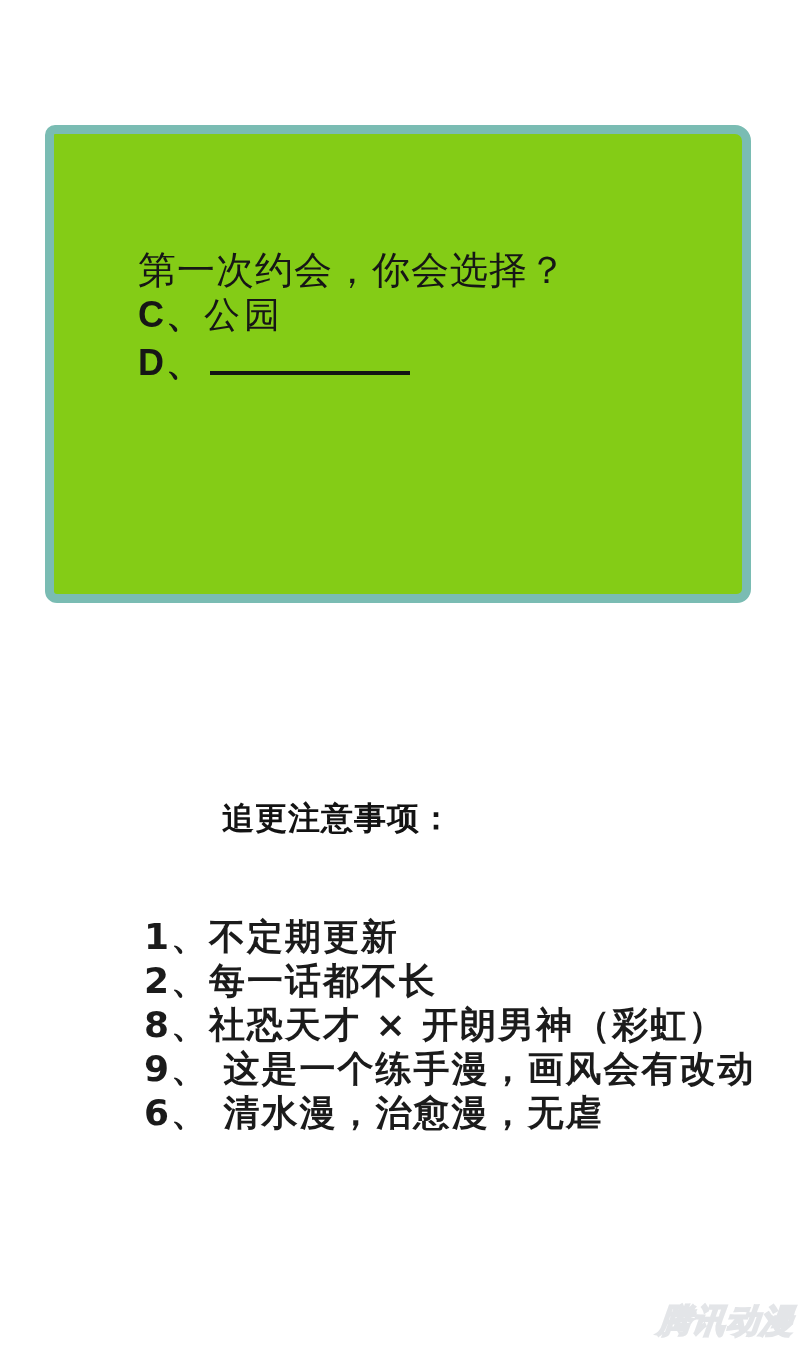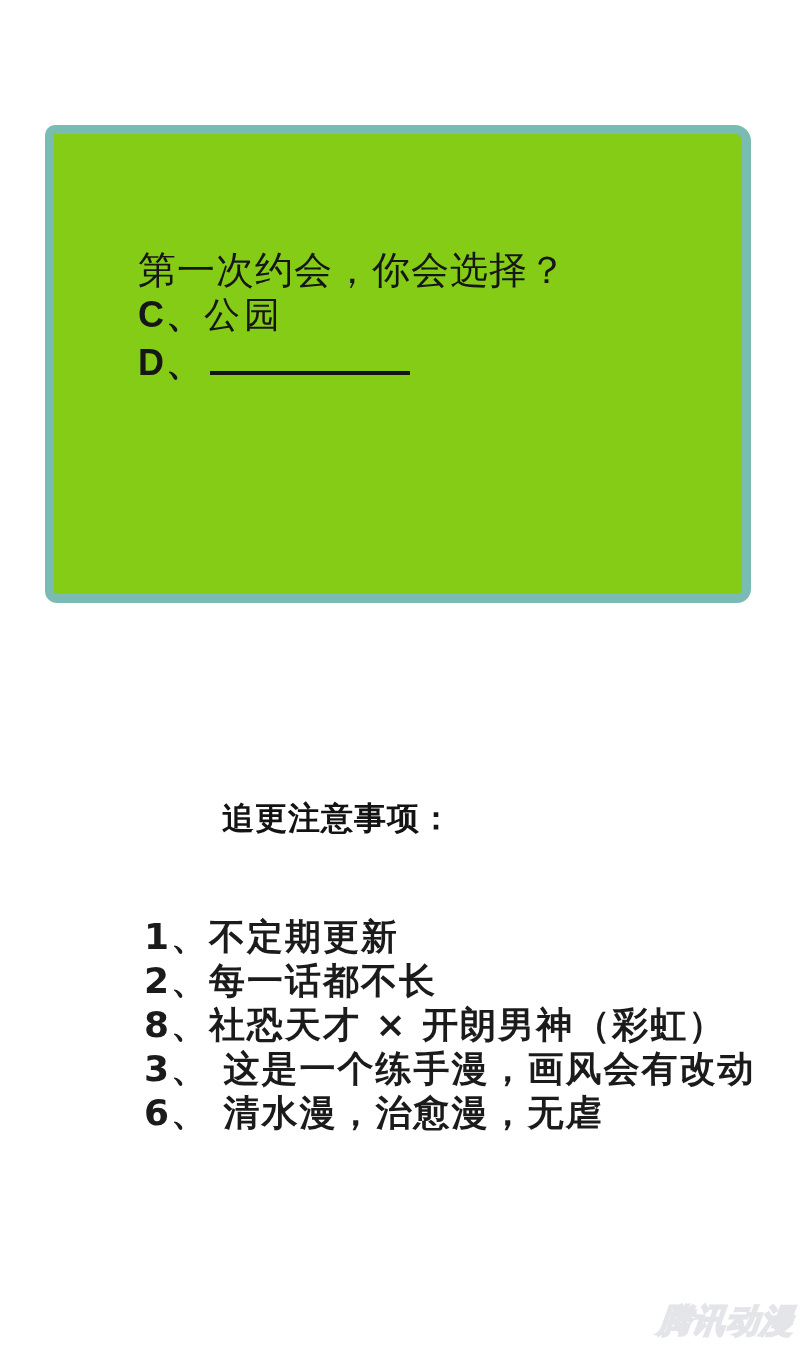--- a/index.html
+++ b/index.html
@@ -123,19 +123,19 @@
       </div>
     </div>
   </div>
 
   <div class="notes-heading">追更注意事项：</div>
 
   <div class="notes-list">
     <div class="notes-item">1、不定期更新</div>
     <div class="notes-item">2、每一话都不长</div>
     <div class="notes-item">8、社恐天才 × 开朗男神（彩虹）</div>
-    <div class="notes-item">3、 这是一个练手漫，画风会有改动</div>
+    <div class="notes-item">9、 这是一个练手漫，画风会有改动</div>
     <div class="notes-item">6、 清水漫，治愈漫，无虐</div>
   </div>
 
   <div class="watermark">腾讯动漫</div>
 
 </div>
 
 </body></html>

